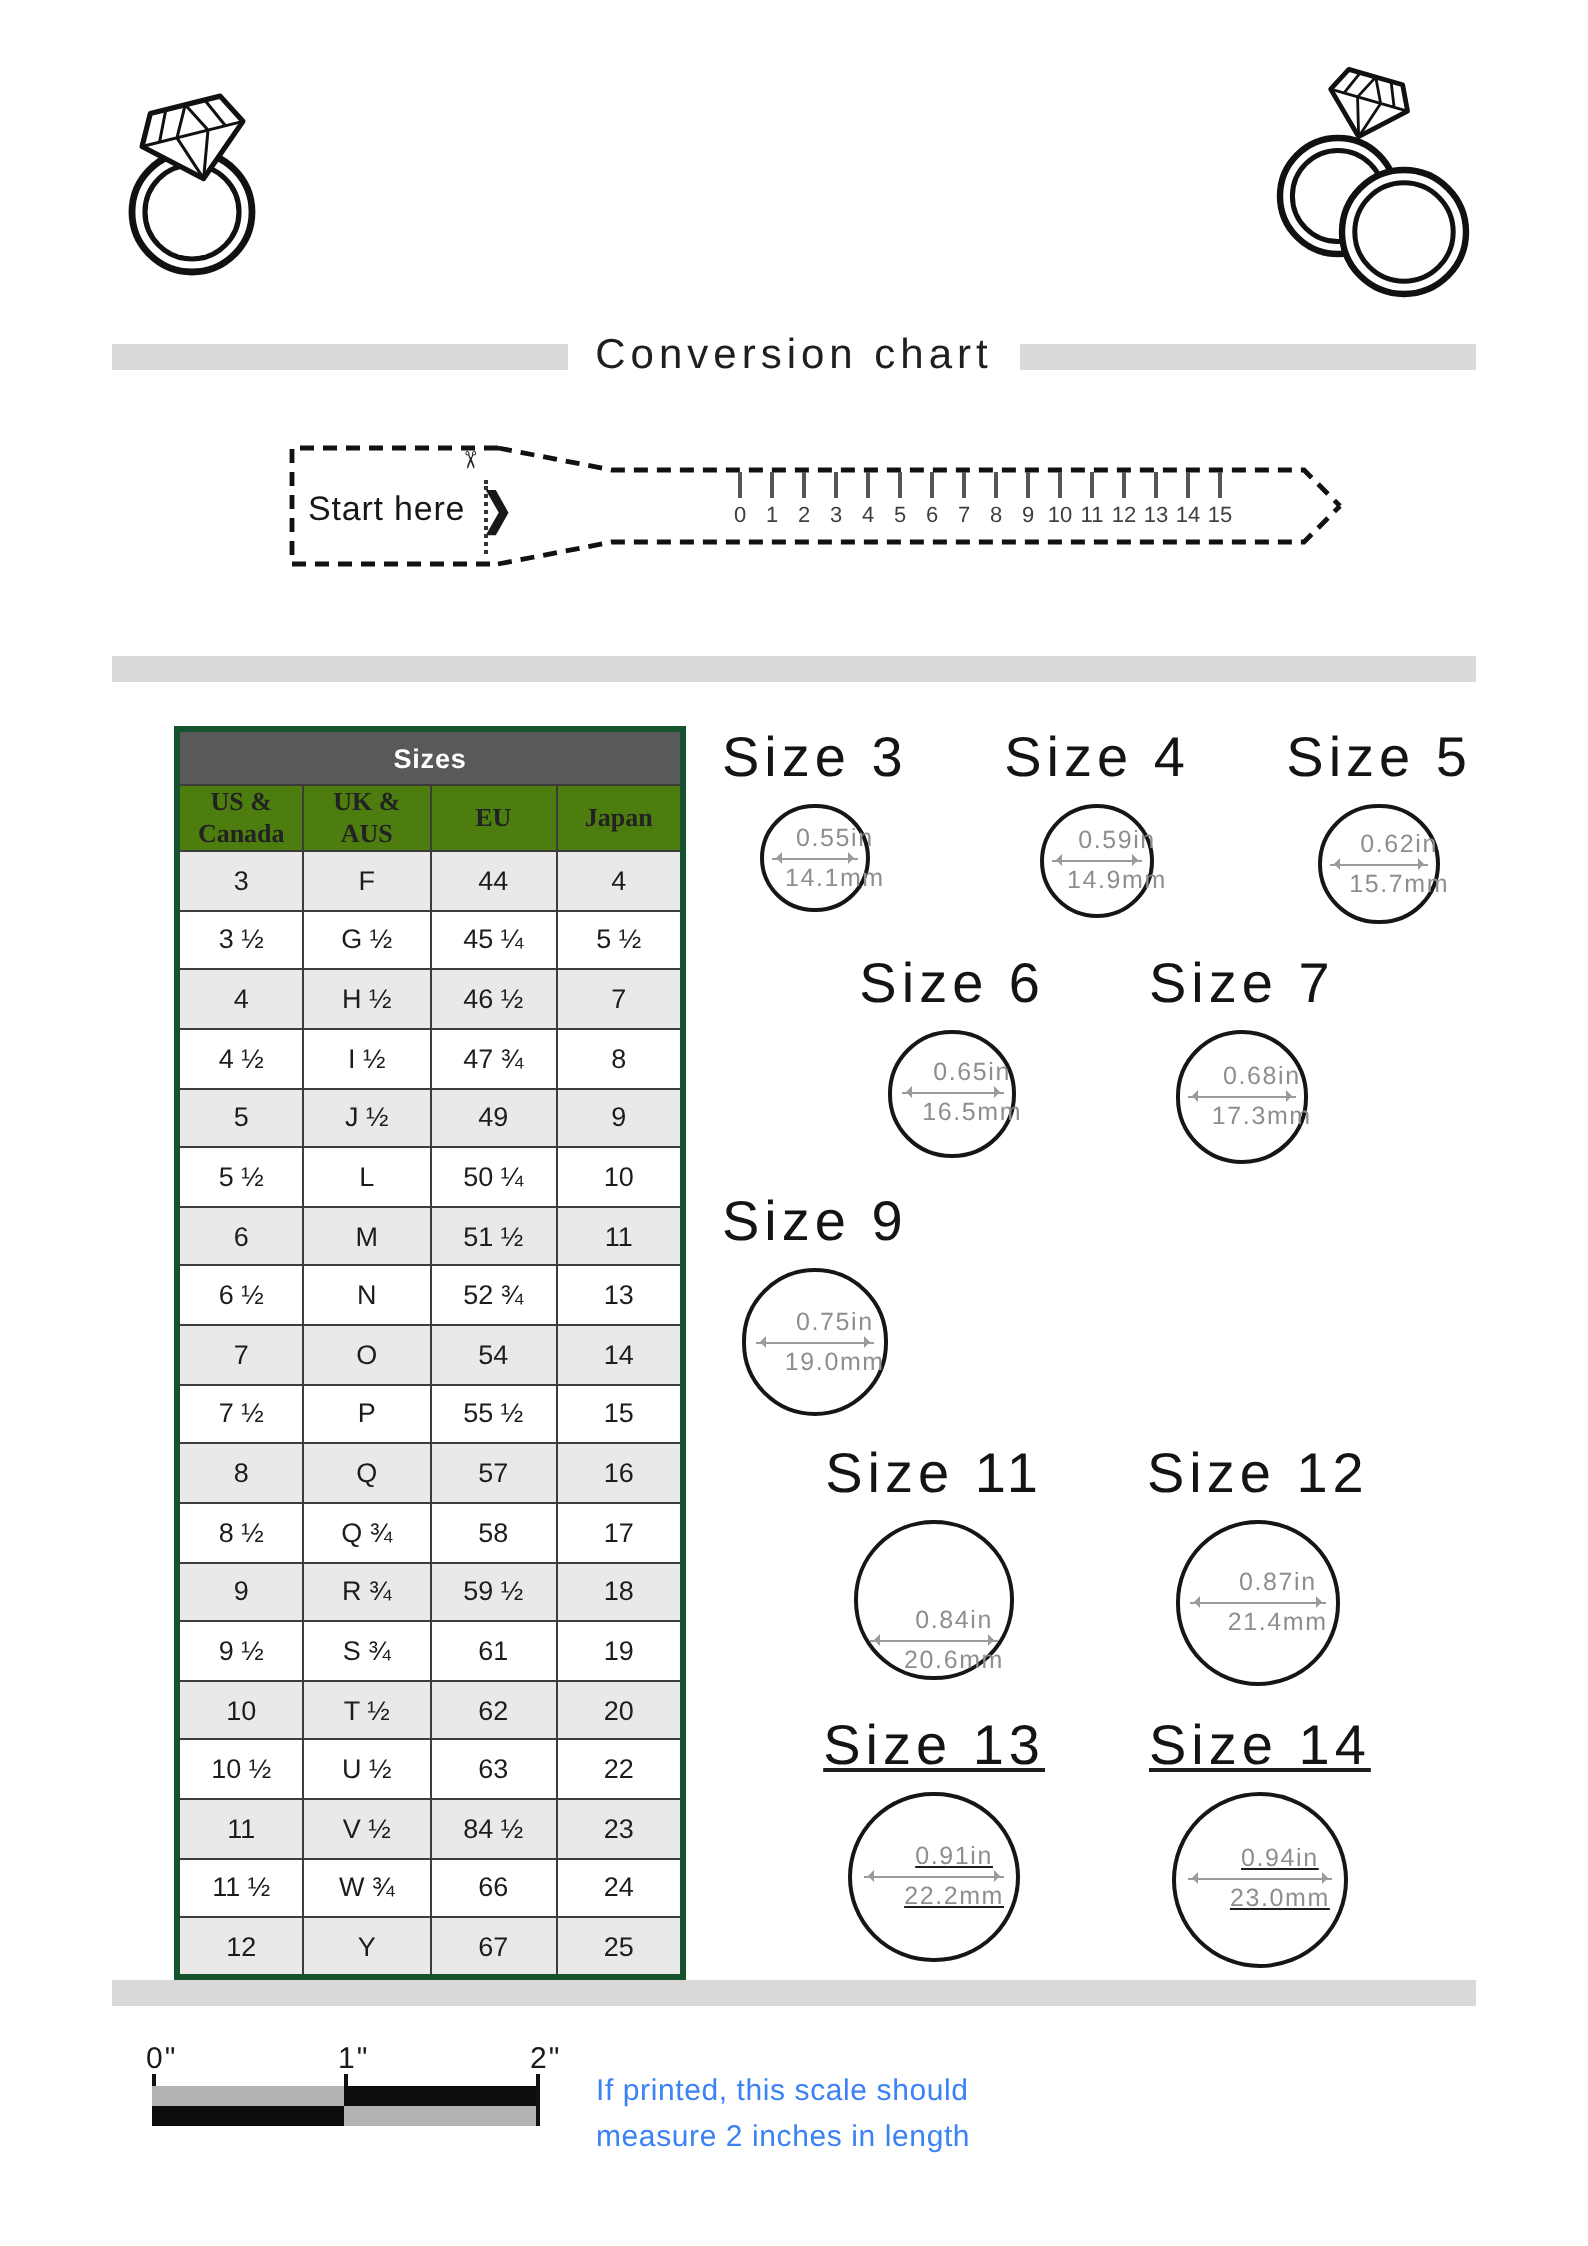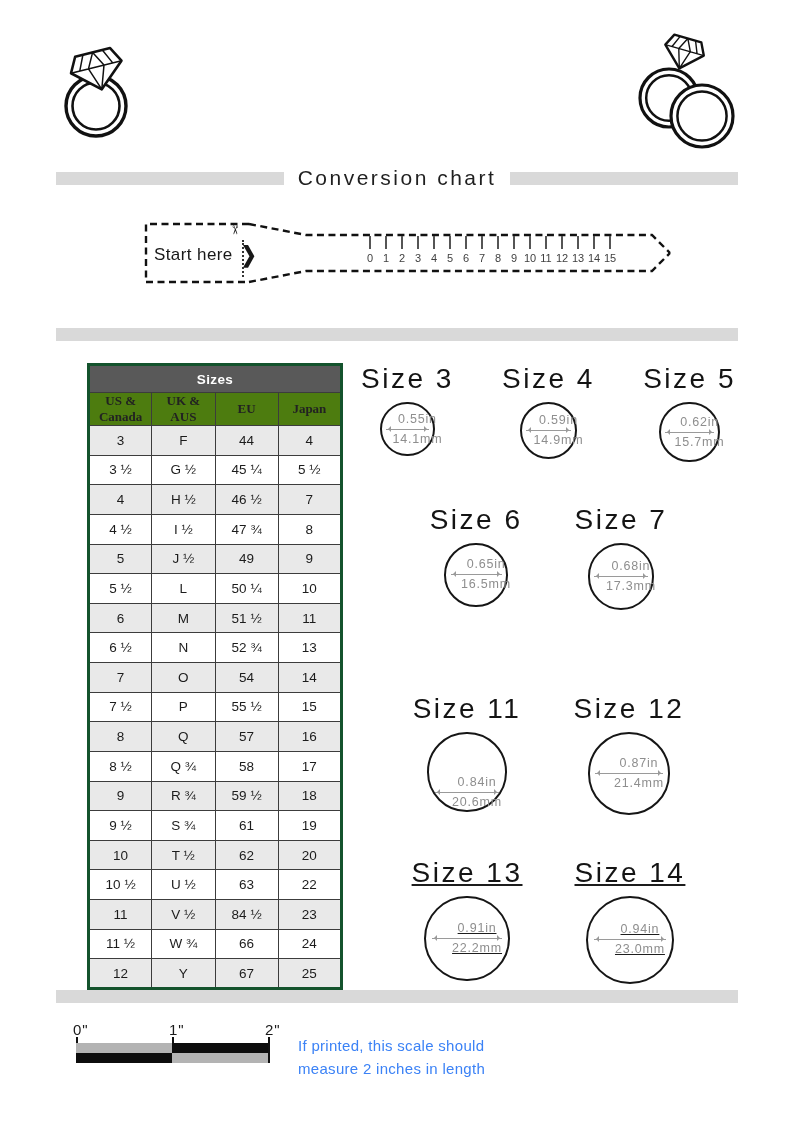--- a/index.html
+++ b/index.html
@@ -330,20 +330,28 @@
           <div class="size-block">
             <div class="size-title">Size 7</div>
             <div class="ring-circle" style="width: 66.6px; height: 66.6px;">
               <span class="dim-in">0.68in</span>
               <div class="dim-arrow"></div>
               <span class="dim-mm">17.3mm</span>
             </div>
           </div>
         </div>
         <div class="size-row spread">
+          <div class="size-block">
+            <div class="size-title">Size 9</div>
+            <div class="ring-circle" style="width: 73.2px; height: 73.2px;">
+              <span class="dim-in">0.75in</span>
+              <div class="dim-arrow"></div>
+              <span class="dim-mm">19.0mm</span>
+            </div>
+          </div>
         </div>
         <div class="size-row" style="gap: 52px;">
           <div class="size-block">
             <div class="size-title">Size 11</div>
             <div class="ring-circle" style="width: 79.3px; height: 79.3px; justify-content: flex-end;">
               <span class="dim-in">0.84in</span>
               <div class="dim-arrow"></div>
               <span class="dim-mm">20.6mm</span>
             </div>
           </div>

